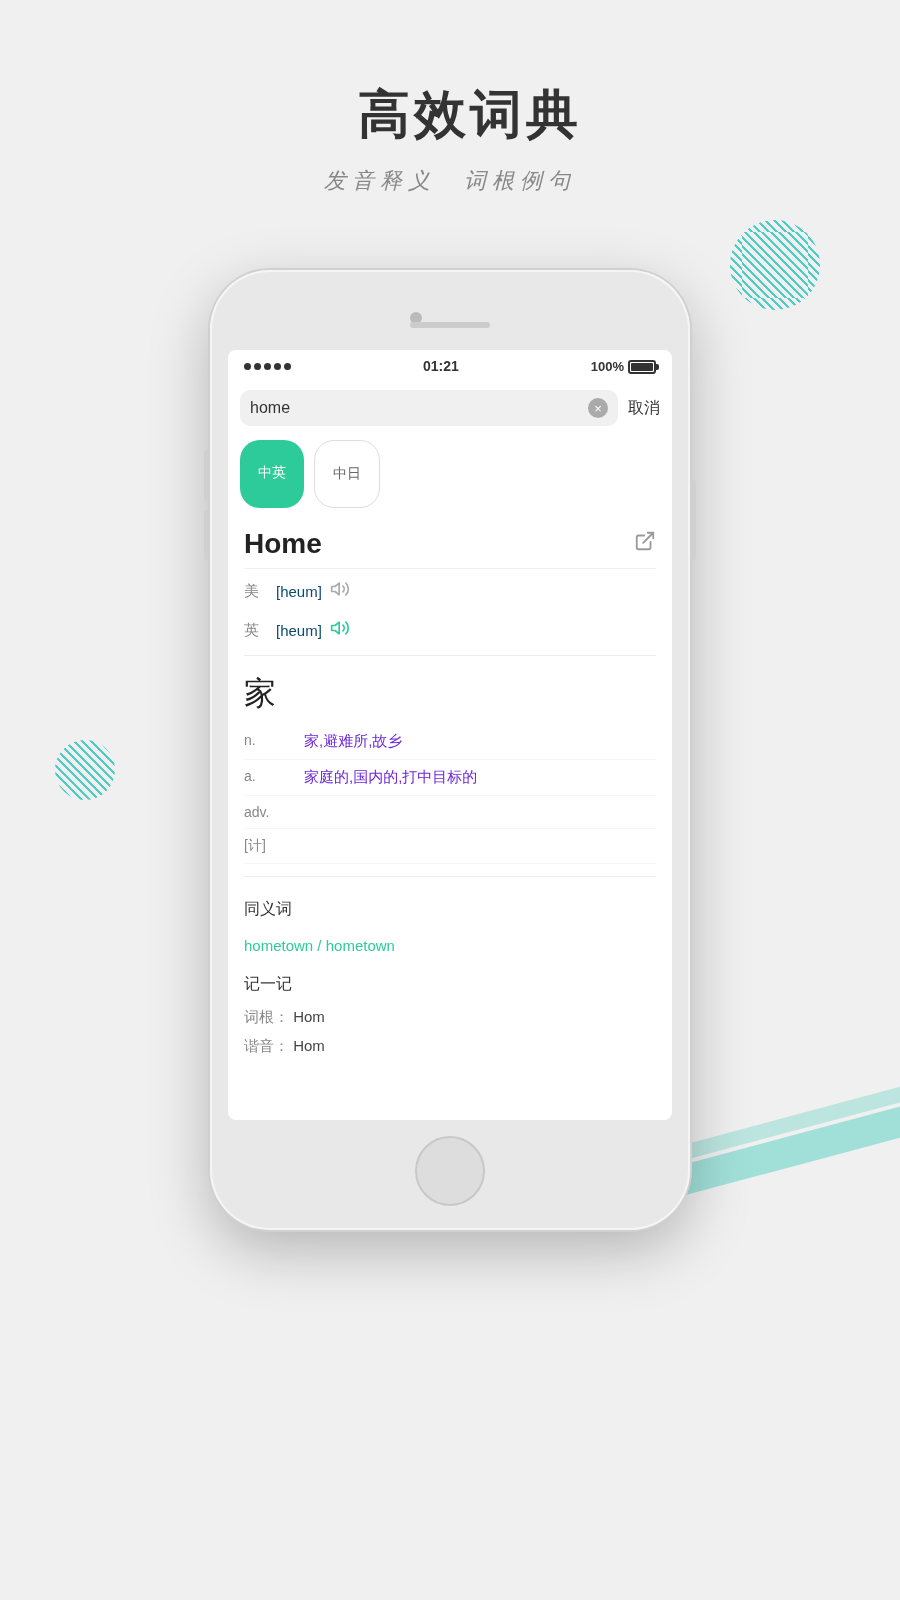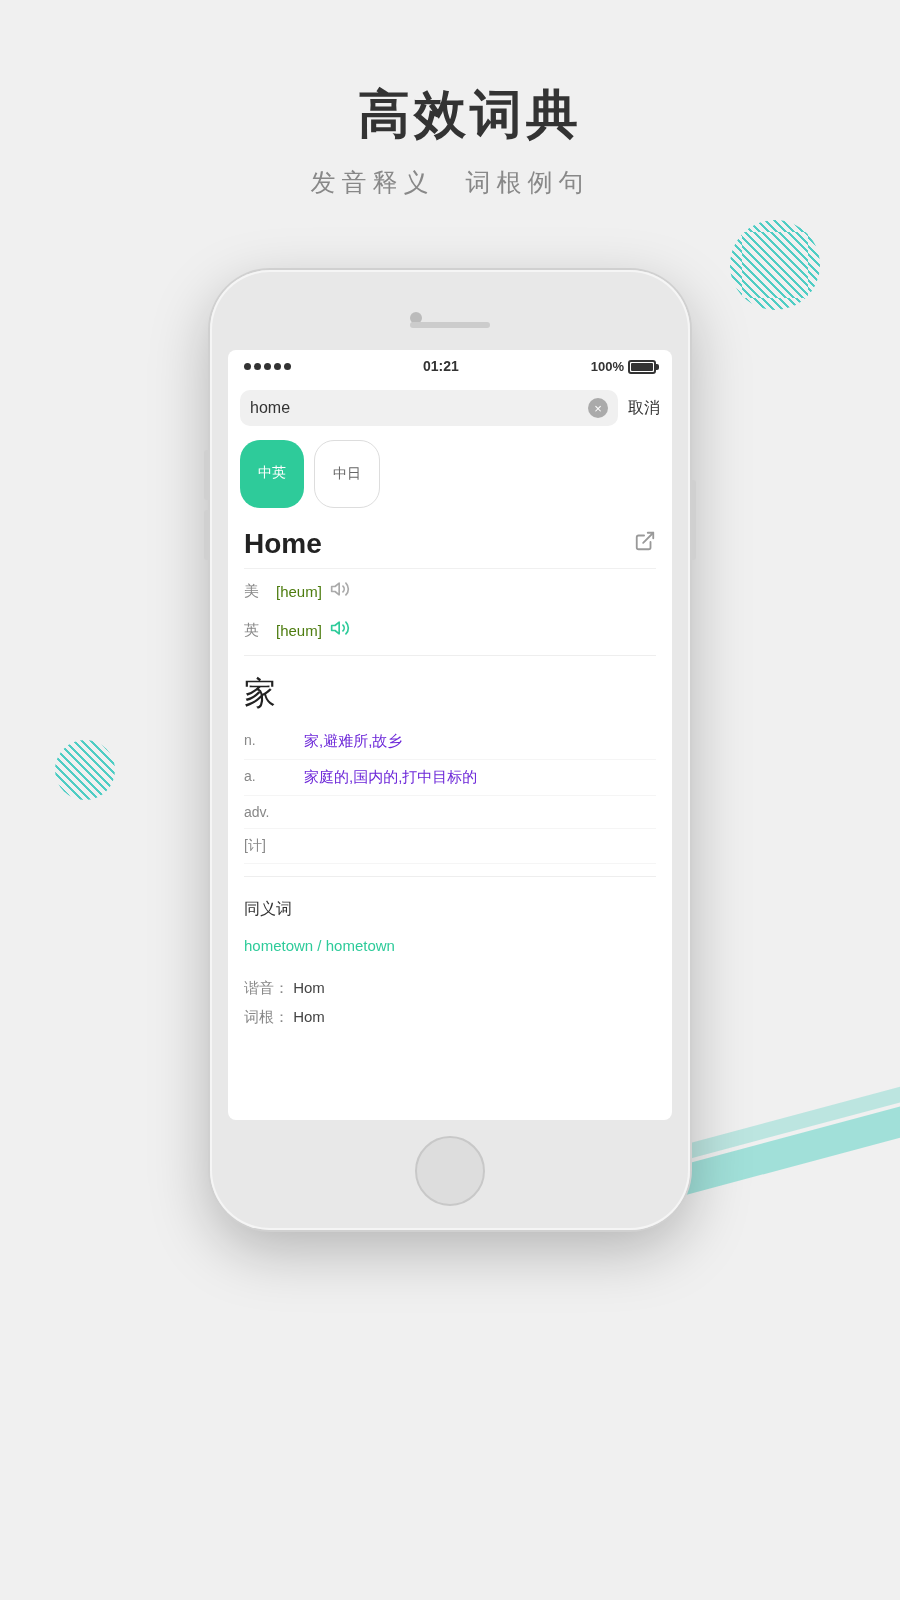--- a/index.html
+++ b/index.html
@@ -74,24 +74,25 @@
       text-align: center;
     }
     .app-title {
       font-size: 52px;
       font-weight: 600;
       color: #333;
       letter-spacing: 4px;
       padding-left: 40px;
     }
     .app-subtitle {
-      font-size: 25px;
+      font-size: 22px;
       color: #888;
       margin-top: 16px;
       letter-spacing: 6px;
+      font-style: italic;
     }
 
     
     .phone-frame {
       position: absolute;
       top: 270px;
       left: 50%;
       transform: translateX(-50%);
       width: 480px;
       height: 960px;
@@ -310,21 +311,21 @@
       padding: 10px 0 4px;
       gap: 8px;
       font-size: 15px;
       color: #555;
     }
     .pron-label {
       color: #888;
       width: 24px;
     }
     .pron-text {
-      color: #4d7c0f;
+      color: #0c4a6e;
     }
     .speaker-icon {
       font-size: 18px;
       color: #888;
       cursor: pointer;
     }
     .speaker-icon.active {
       color: #2ecb9a;
     }
 
@@ -531,27 +532,28 @@
       </div>
 
       <div class="section-divider"></div>
 
       <div class="synonyms-section">
         <div class="section-title">同义词</div>
         <div class="synonym-link">hometown / hometown</div>
       </div>
 
       <div class="memory-section">
+        <div class="section-title">记一记</div>
+        <div class="memory-row">
+          <span class="memory-label">词根：</span>
+          <span>Hom</span>
+        </div>
         <div class="memory-row">
           <span class="memory-label">谐音：</span>
           <span>Hom</span>
         </div>
-        <div class="memory-row">
-          <span class="memory-label">词根：</span>
-          <span>Hom</span>
-        </div>
       </div>
 
     </div>
   </div>
 
   <div class="phone-home-button"></div>
 </div>
 
 </body></html>

